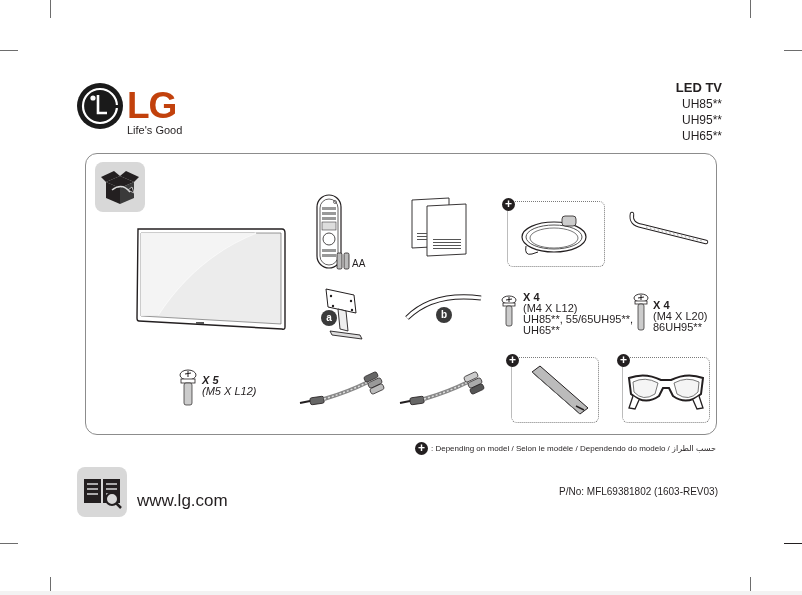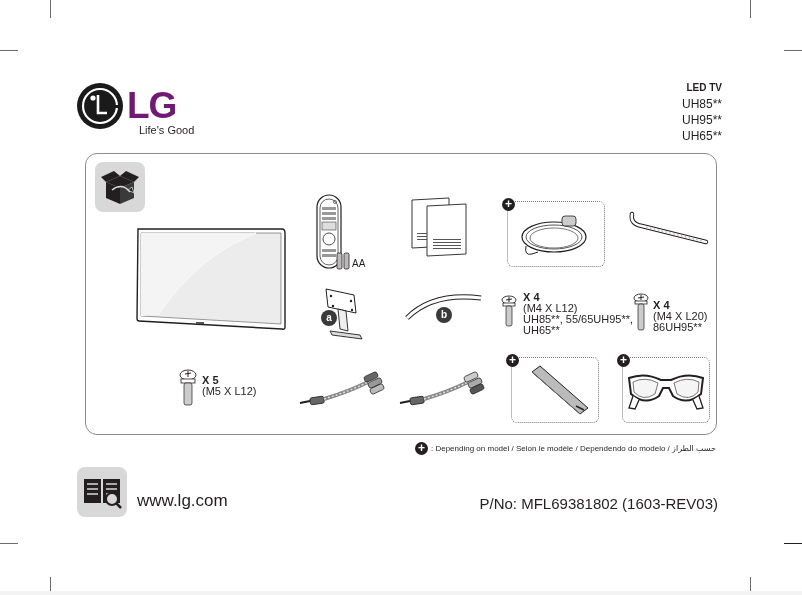--- a/index.html
+++ b/index.html
@@ -6,41 +6,41 @@
   html, body { width: 802px; height: 595px; background: #ffffff; overflow: hidden; }
   body { position: relative; font-family: "Liberation Sans", "DejaVu Sans", sans-serif; color: #231f20; }
   .abs { position: absolute; }
   .crop { position: absolute; background: #6d6d6d; }
   .crop.v { width: 1px; height: 18px; }
   .crop.h { height: 1px; width: 18px; }
   .crop.dark { background: #231f20; }
 
   
   .logo-wrap { left: 77px; top: 83px; width: 120px; height: 56px; }
-  .lg-text { left: 50px; top: 2px; font-size: 37px; font-weight: bold; letter-spacing: -1px; color: #701a75; font-family: "Liberation Sans", sans-serif; }
-  .lg-tag { left: 50px; top: 41px; font-size: 11px; color: #231f20; margin-left: 12px; }
+  .lg-text { left: 50px; top: 2px; font-size: 37px; font-weight: bold; letter-spacing: -1px; color: #c2410c; font-family: "Liberation Sans", sans-serif; }
+  .lg-tag { left: 50px; top: 41px; font-size: 11px; color: #231f20; }
 
   .model-block { right: 80px; top: 80px; text-align: right; }
-  .model-title { font-size: 10px; font-weight: bold; line-height: 16px; }
+  .model-title { font-size: 13px; font-weight: bold; line-height: 16px; }
   .model-line { font-size: 12px; line-height: 16px; }
 
   .contents-box { left: 85px; top: 153px; width: 632px; height: 282px; border: 1px solid #8c8c8c; border-radius: 12px; }
 
   .icon-tile { background: #d8d8d8; border-radius: 8px; display: flex; align-items: center; justify-content: center; }
 
   .dotted { border: 1px dotted #7a7a7a; border-radius: 6px; }
   .plus { width: 13px; height: 13px; border-radius: 50%; background: #231f20; color: #fff; font-size: 12px; line-height: 13px; text-align: center; font-weight: bold; }
 
   .screw-label { font-size: 11px; line-height: 11px; color: #231f20; }
   .screw-label b { font-weight: bold; }
   .letter-badge { width: 16px; height: 16px; border-radius: 50%; background: #3a3a3a; color: #fff; font-size: 10px; font-weight: bold; text-align: center; line-height: 16px; }
 
   .legend { left: 415px; top: 442px; font-size: 8px; color: #231f20; display: flex; align-items: center; gap: 3px; white-space: nowrap; }
   .url { left: 137px; top: 491px; font-size: 17px; }
-  .partno { right: 84px; top: 484px; text-align: right; font-size: 15px; line-height: 15px; margin-top: 12px; }
+  .partno { right: 84px; top: 484px; text-align: right; font-size: 10px; line-height: 15px; }
   .bottom-band { left: 0; top: 591px; width: 802px; height: 4px; background: #f3f3f3; }
 </style>
 </head>
 <body>
 
 <div class="crop v" style="left:50px; top:0;"></div>
 <div class="crop h" style="left:0; top:50px;"></div>
 <div class="crop v" style="left:750px; top:0;"></div>
 <div class="crop h" style="left:784px; top:50px;"></div>
 <div class="crop h" style="left:0; top:543px;"></div>
@@ -176,21 +176,21 @@
   <div>(M4 X L20)</div>
   <div>86UH95**</div>
 </div>
 
 <svg class="abs" style="left:178px; top:368px;" width="20" height="40" viewBox="0 0 20 40">
   <ellipse cx="10" cy="7" rx="8" ry="5" fill="#fff" stroke="#231f20" stroke-width="0.9"></ellipse>
   <path d="M7 6 L13 5 M10 3 L10 9" stroke="#231f20" stroke-width="1"></path>
   <rect x="3" y="11" width="14" height="4" fill="#fff" stroke="#231f20" stroke-width="0.8"></rect>
   <rect x="6" y="15" width="8" height="22" rx="2" fill="#ccc" stroke="#231f20" stroke-width="0.7"></rect>
 </svg>
-<div class="abs screw-label" style="left:202px; top:375px;">
+<div class="abs screw-label" style="left:202px; top:375px;font-style:italic;">
   <div><b>X 5</b></div>
   <div>(M5 X L12)</div>
 </div>
 
 <svg class="abs" style="left:298px; top:368px;" width="95" height="40" viewBox="0 0 95 40">
   <path d="M2 35 L12 33" stroke="#231f20" stroke-width="2"></path>
   <rect x="12" y="29" width="14" height="7" rx="2" fill="#666" stroke="#231f20" stroke-width="0.8" transform="rotate(-8 19 32)"></rect>
   <path d="M26 31 Q50 24 70 14" fill="none" stroke="#888" stroke-width="4"></path>
   <path d="M26 31 Q50 24 70 14" fill="none" stroke="#ddd" stroke-width="1.5" stroke-dasharray="2 2"></path>
   <rect x="66" y="6" width="14" height="6" rx="2" fill="#666" stroke="#231f20" stroke-width="0.7" transform="rotate(-25 73 9)"></rect>

